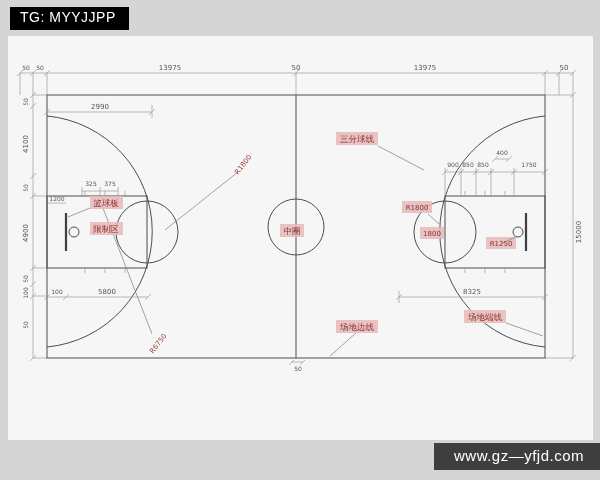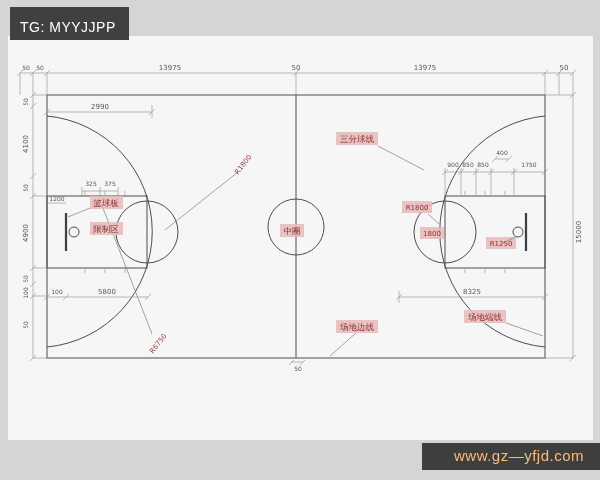--- a/index.html
+++ b/index.html
@@ -9,24 +9,24 @@
   .court{stroke:#4d4d4d;fill:none;stroke-width:1;}
   .thick{stroke:#3f3f3f;stroke-width:2.2;}
   .dim{stroke:#8f8f8f;stroke-width:.6;fill:none;}
   .leader{stroke:#7d7d7d;stroke-width:.7;fill:none;}
   .dimtxt{font:7px "DejaVu Sans",sans-serif;fill:#555;text-anchor:middle;}
   .dimtxt-s{font:6px "DejaVu Sans",sans-serif;fill:#555;text-anchor:middle;}
   .hlrect{fill:#e6b8b8;opacity:.85;}
   .hltxt{font:8.5px "DejaVu Sans",sans-serif;fill:#8b3232;text-anchor:middle;}
   .hltxt-n{font:7px "DejaVu Sans",sans-serif;fill:#8b3232;text-anchor:middle;}
   .redtxt{font:7px "DejaVu Sans",sans-serif;fill:#9c3c3c;text-anchor:middle;}
-  .tg-banner{position:absolute;left:10px;top:7px;background:#404040;color:#ffffff;
-             font:14px "Liberation Sans",sans-serif;padding:12px 13px 5px 10px;letter-spacing:.5px;}
-  .footer-banner{position:absolute;right:0;bottom:10px;background:#3e3e3e;color:#fdba74;
-             font:15px "Liberation Sans",sans-serif;padding:4px 16px 6px 32px;letter-spacing:.5px;text-align:right;}
+  .tg-banner{position:absolute;left:10px;top:7px;background:#000000;color:#ffffff;
+             font:14px "Liberation Sans",sans-serif;padding:2px 13px 5px 10px;letter-spacing:.5px;}
+  .footer-banner{position:absolute;right:0;bottom:10px;background:#3e3e3e;color:#ffffff;
+             font:15px "Liberation Sans",sans-serif;padding:4px 16px 6px 20px;letter-spacing:.5px;text-align:right;}
 </style>
 </head>
 <body>
 
 <div class="page">
 
   <svg width="600" height="480" viewBox="0 0 600 480">
 
     <rect x="8" y="36" width="585" height="404" fill="#f6f6f6"></rect>
 

